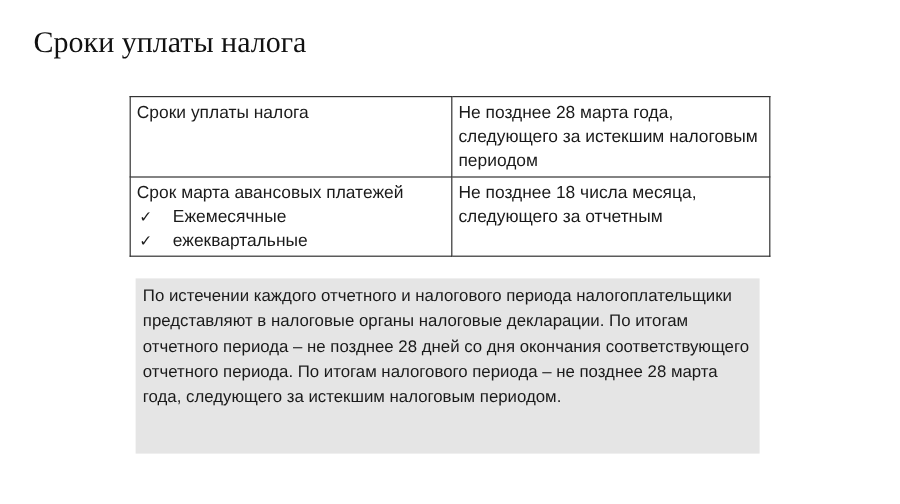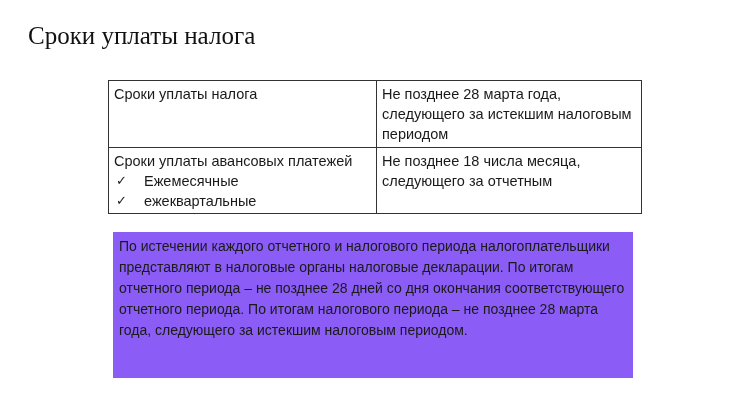--- a/index.html
+++ b/index.html
@@ -39,21 +39,21 @@
   .checklist { list-style: none; margin: 0; padding: 0; }
   .checklist li { position: relative; padding-left: 30px; }
   .check {
     position: absolute; left: 2px; top: 0;
     font-size: 13px;
   }
   .note-box {
     position: absolute;
     left: 113px; top: 232px;
     width: 520px; height: 146px;
-    background: #8b5cf6;
+    background: #e5e5e5;
     box-sizing: border-box;
     padding: 4px 6px;
     font-size: 14px;
     line-height: 21px;
     color: #1a1a1a;
   }
 </style>
 </head>
 <body>
 
@@ -64,21 +64,21 @@
       <tr class="r1">
     <td class="c1">
       <span>Сроки уплаты налога</span>
     </td>
     <td class="c2">
       <span>Не позднее 28 марта года, следующего за истекшим налоговым периодом</span>
     </td>
   </tr>
   <tr class="r2">
     <td class="c1">
-      <div>Сроки уплаты авансовых платежей</div>
+      <div>Срок марта авансовых платежей</div>
       <ul class="checklist">
         <li>
           <span class="check">✓</span>
           <span>Ежемесячные</span>
         </li>
         <li>
           <span class="check">✓</span>
           <span>ежеквартальные</span>
         </li>
       </ul>

